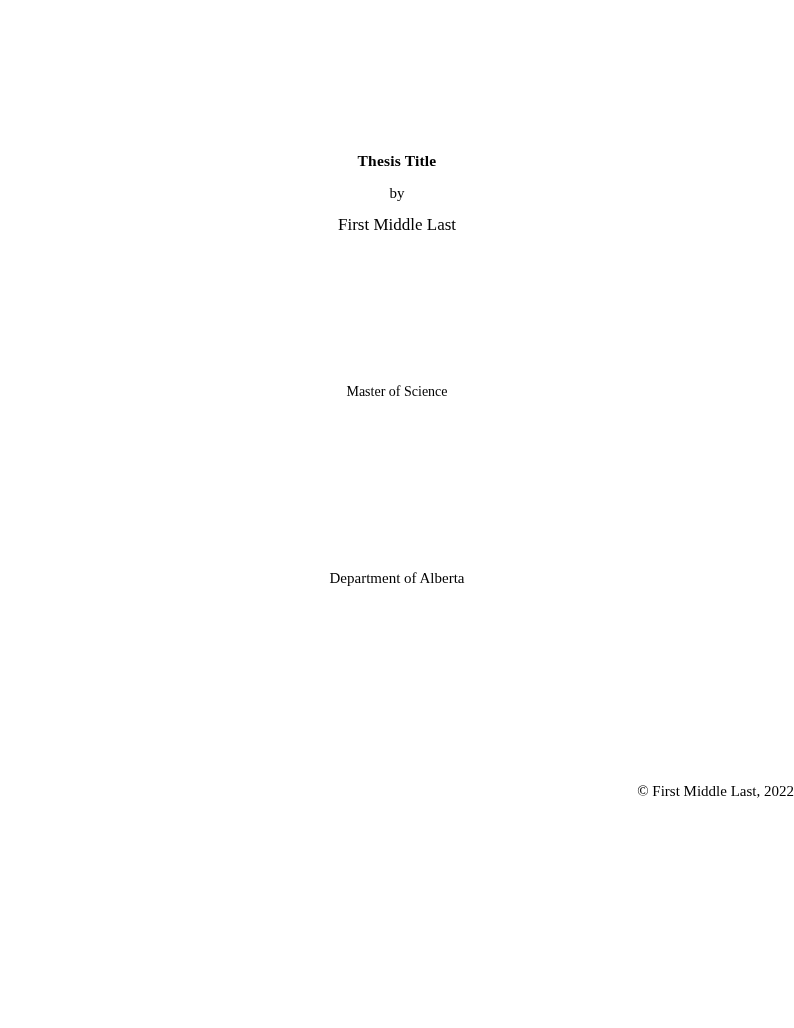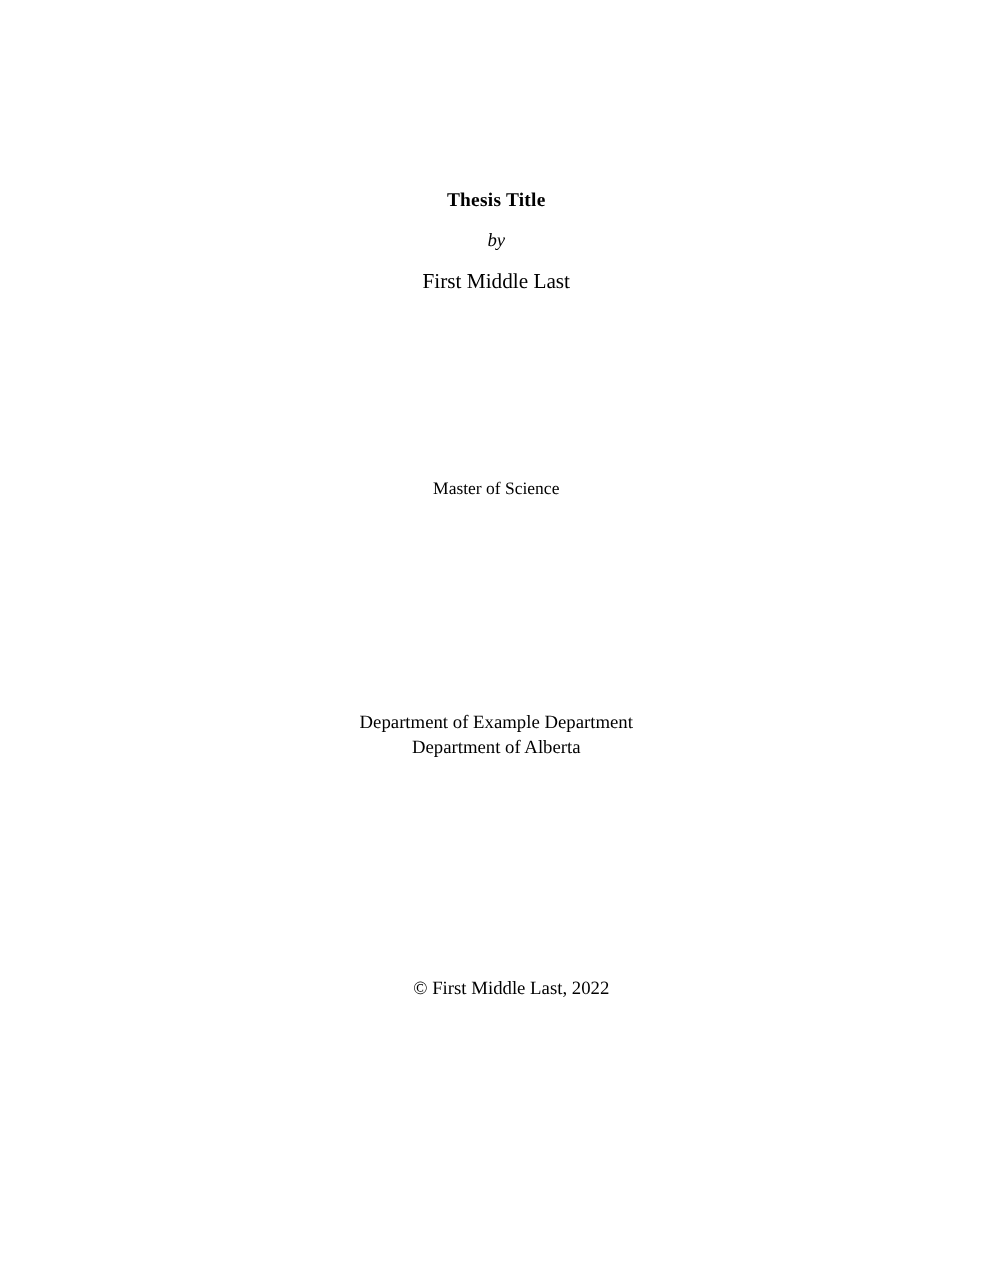--- a/index.html
+++ b/index.html
@@ -30,21 +30,20 @@
   .thesis-title {
     font-weight: bold;
     font-size: 15.5px;
     letter-spacing: 0.2px;
     line-height: 1.2;
   }
   .by-word {
     font-size: 15px;
     margin-top: 13px;
     line-height: 1.2;
-    font-style: italic;
   }
   .author-name {
     font-size: 17px;
     margin-top: 13px;
     line-height: 1.2;
   }
   .degree-block {
     position: absolute;
     top: 357px;
     left: 0;
@@ -73,21 +72,21 @@
   }
   .university {
     font-size: 15px;
     line-height: 1.35;
   }
   .copyright-block {
     position: absolute;
     top: 782px;
     left: 0;
     right: 0;
-    text-align: center;
+    text-align: right;
     padding-left: 24px;
   }
   .copyright-line {
     font-size: 15px;
     line-height: 1.3;
   }
 </style>
 </head>
 <body>
 
@@ -97,21 +96,20 @@
     <div class="thesis-title">Thesis Title</div>
     <div class="by-word">by</div>
     <div class="author-name">First Middle Last</div>
   </div>
 
   <div class="degree-block">
     <div class="degree-name">Master of Science</div>
   </div>
 
   <div class="institution-block">
-    <div class="department">Department of Example Department</div>
     <div class="university">Department of Alberta</div>
   </div>
 
   <div class="copyright-block">
     <div class="copyright-line">© First Middle Last, 2022</div>
   </div>
 
 </div>
 
 </body></html>

